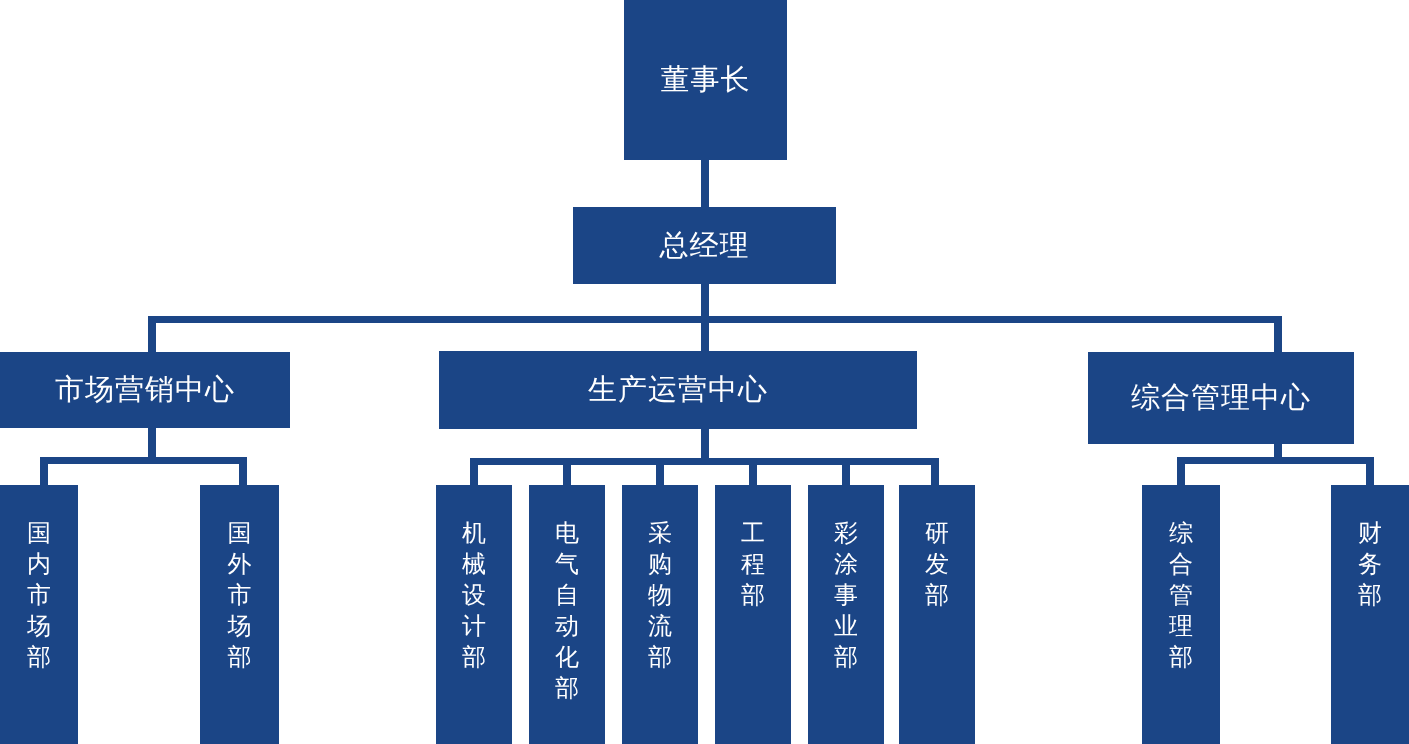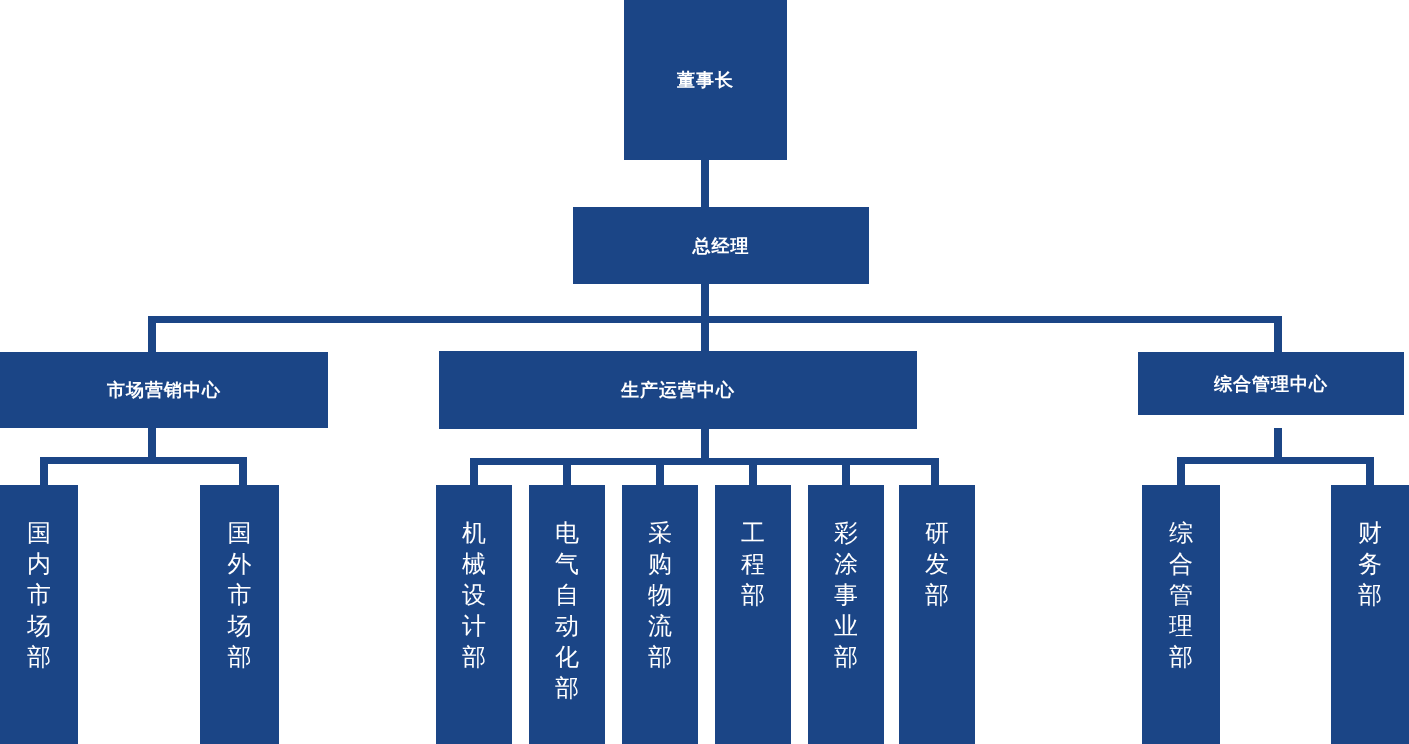--- a/index.html
+++ b/index.html
@@ -5,21 +5,21 @@
   html,body { margin:0; padding:0; background:#ffffff; }
   .canvas {
     position:relative; width:1409px; height:744px;
     background:var(--bg,#ffffff); overflow:hidden;
     font-family:"DejaVu Sans","Liberation Sans",sans-serif;
   }
   .box {
     position:absolute; background:var(--node-fill,#1b4586);
     color:var(--node-text,#ffffff);
     display:flex; align-items:center; justify-content:center;
-    font-size:18px; letter-spacing:1px; font-weight:700;
+    font-size:29px; letter-spacing:1px; font-weight:400;
   }
   .dept {
     position:absolute; top:485px; height:259px; box-sizing:border-box;
     background:var(--node-fill,#1b4586); color:var(--node-text,#ffffff);
     font-size:24px; line-height:31px; text-align:center;
     padding-top:33px; white-space:pre-line; font-weight:500;
   }
   .line { position:absolute; background:var(--node-fill,#1b4586); }
 </style>
 </head>
@@ -47,25 +47,25 @@
   <div class="line" style="left:842px;top:458px;width:8px;height:27px"></div>
   <div class="line" style="left:931px;top:458px;width:8px;height:27px"></div>
 
   <div class="line" style="left:1274px;top:428px;width:8px;height:36px"></div>
   <div class="line" style="left:1177px;top:457px;width:197px;height:7px"></div>
   <div class="line" style="left:1177px;top:457px;width:8px;height:28px"></div>
   <div class="line" style="left:1366px;top:457px;width:8px;height:28px"></div>
 
   <div class="box" style="left:624px;top:0;width:163px;height:160px">董事长</div>
 
-  <div class="box" style="left:573px;top:207px;width:296px;height:77px">总经理</div>
+  <div class="box" style="left:573px;top:207px;width:263px;height:77px">总经理</div>
 
-  <div class="box" style="left:0;top:352px;width:328px;height:76px">市场营销中心</div>
+  <div class="box" style="left:0;top:352px;width:290px;height:76px">市场营销中心</div>
   <div class="box" style="left:439px;top:351px;width:478px;height:78px">生产运营中心</div>
-  <div class="box" style="left:1138px;top:352px;width:266px;height:63px">综合管理中心</div>
+  <div class="box" style="left:1088px;top:352px;width:266px;height:92px">综合管理中心</div>
 
   <div class="dept" style="left:0;width:78px">国
 内
 市
 场
 部</div>
   <div class="dept" style="left:200px;width:79px">国
 外
 市
 场

